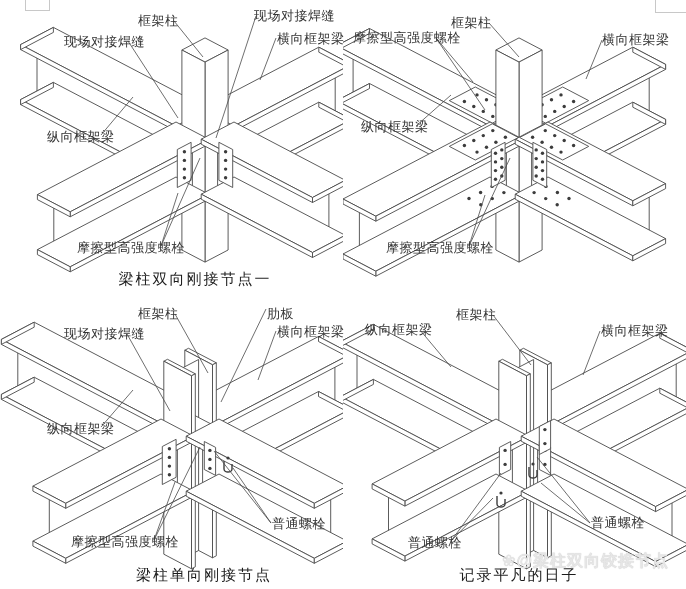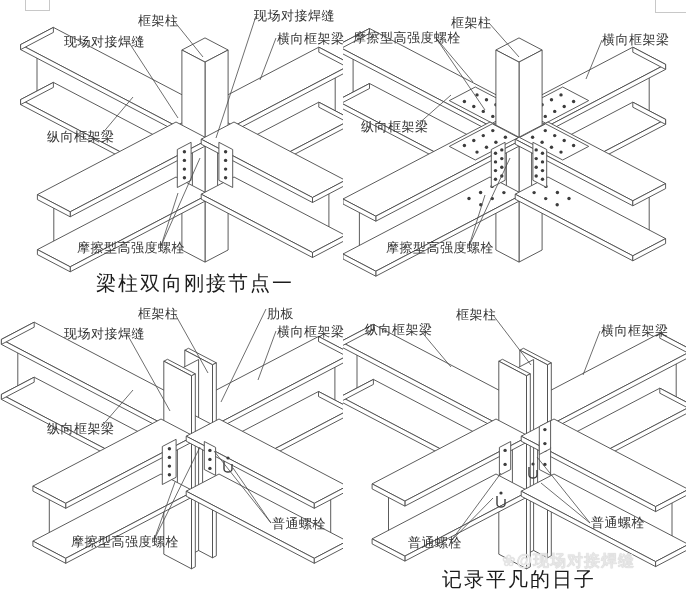--- a/index.html
+++ b/index.html
@@ -1,33 +1,33 @@
 <!DOCTYPE html>
 <html><head>
 <meta charset="utf-8">
 <style>
   html,body{margin:0;padding:0}
   body{width:686px;height:589px;background:#ffffff;position:relative;overflow:hidden;
        font-family:"Liberation Serif","DejaVu Serif",serif}
   .quad{position:absolute;width:343px;height:295px}
   .scene{position:absolute;left:0;top:0}
   .lbl{position:absolute;font-size:13px;color:#333;white-space:nowrap;letter-spacing:.5px;line-height:1.1}
-  .cap{position:absolute;transform:translateX(-50%);font-size:20px;color:#1c1c1c;
+  .cap{position:absolute;transform:translateX(-50%);font-size:15px;color:#1c1c1c;
        letter-spacing:2px;white-space:nowrap}
   .corner{position:absolute;border:1px solid #c8c8c8;background:#fff}
   .wm{position:absolute;left:502px;top:551px;font-size:16px;font-weight:bold;color:#e6e6e6;
       text-shadow:0 0 1px #c4c4c4;letter-spacing:1px;white-space:nowrap;z-index:6;
       font-family:"Liberation Sans","DejaVu Sans",sans-serif}
 </style>
 </head>
 <body>
 
 <div class="corner" style="left:25px;top:-2px;width:23px;height:11px"></div>
 <div class="corner" style="left:655px;top:-2px;width:32px;height:13px"></div>
-<div class="wm">❀@现场对接焊缝</div>
+<div class="wm">❀@梁柱双向铰接节点</div>
 
 <div class="quad" style="left:0;top:0">
   <svg id="scene0" class="scene" width="343" height="295">
       <polygon points="192.4,122.4 37.0,41.0 37.0,91.0 192.4,172.4" fill="#fff" stroke="#4a4a4a" stroke-width="0.9" stroke-linejoin="round"></polygon>
       <polygon points="176.0,181.0 208.8,163.8 53.4,82.4 20.6,99.6" fill="#fff" stroke="#4a4a4a" stroke-width="0.9" stroke-linejoin="round"></polygon>
       <polygon points="176.0,181.0 20.6,99.6 20.6,104.6 176.0,186.0" fill="#fff" stroke="#4a4a4a" stroke-width="0.9" stroke-linejoin="round"></polygon>
       <polygon points="20.6,99.6 53.4,82.4 53.4,87.4 20.6,104.6" fill="#fff" stroke="#4a4a4a" stroke-width="0.9" stroke-linejoin="round"></polygon>
       <polygon points="176.0,126.0 208.8,108.8 53.4,27.4 20.6,44.6" fill="#fff" stroke="#4a4a4a" stroke-width="0.9" stroke-linejoin="round"></polygon>
       <polygon points="176.0,126.0 20.6,44.6 20.6,49.6 176.0,131.0" fill="#fff" stroke="#4a4a4a" stroke-width="0.9" stroke-linejoin="round"></polygon>
       <polygon points="20.6,44.6 53.4,27.4 53.4,32.4 20.6,49.6" fill="#fff" stroke="#4a4a4a" stroke-width="0.9" stroke-linejoin="round"></polygon>
@@ -255,20 +255,21 @@
       <line x1="271" y1="228" x2="233" y2="173" stroke="#4a4a4a" stroke-width="0.8"></line>
       <line x1="271" y1="228" x2="214" y2="156" stroke="#4a4a4a" stroke-width="0.8"></line>
     </svg>
   <div class="lbl" style="left:138px;top:12px">框架柱</div>
   <div class="lbl" style="left:267px;top:12px">肋板</div>
   <div class="lbl" style="left:64px;top:32px">现场对接焊缝</div>
   <div class="lbl" style="left:277px;top:30px">横向框架梁</div>
   <div class="lbl" style="left:47px;top:127px">纵向框架梁</div>
   <div class="lbl" style="left:71px;top:240px">摩擦型高强度螺栓</div>
   <div class="lbl" style="left:272px;top:222px">普通螺栓</div>
+  <div class="cap" style="left:204px;top:271px">梁柱单向刚接节点</div>
 </div>
 
 <div class="quad" style="left:343px;top:295px">
   <svg id="scene3" class="scene" width="343" height="295">
       <polygon points="169.4,124.4 14.0,43.0 14.0,93.0 169.4,174.4" fill="#fff" stroke="#4a4a4a" stroke-width="0.9" stroke-linejoin="round"></polygon>
       <polygon points="153.0,183.0 185.8,165.8 30.4,84.4 -2.4,101.6" fill="#fff" stroke="#4a4a4a" stroke-width="0.9" stroke-linejoin="round"></polygon>
       <polygon points="153.0,183.0 -2.4,101.6 -2.4,106.6 153.0,188.0" fill="#fff" stroke="#4a4a4a" stroke-width="0.9" stroke-linejoin="round"></polygon>
       <polygon points="-2.4,101.6 30.4,84.4 30.4,89.4 -2.4,106.6" fill="#fff" stroke="#4a4a4a" stroke-width="0.9" stroke-linejoin="round"></polygon>
       <polygon points="153.0,128.0 185.8,110.8 30.4,29.4 -2.4,46.6" fill="#fff" stroke="#4a4a4a" stroke-width="0.9" stroke-linejoin="round"></polygon>
       <polygon points="153.0,128.0 -2.4,46.6 -2.4,51.6 153.0,133.0" fill="#fff" stroke="#4a4a4a" stroke-width="0.9" stroke-linejoin="round"></polygon>

